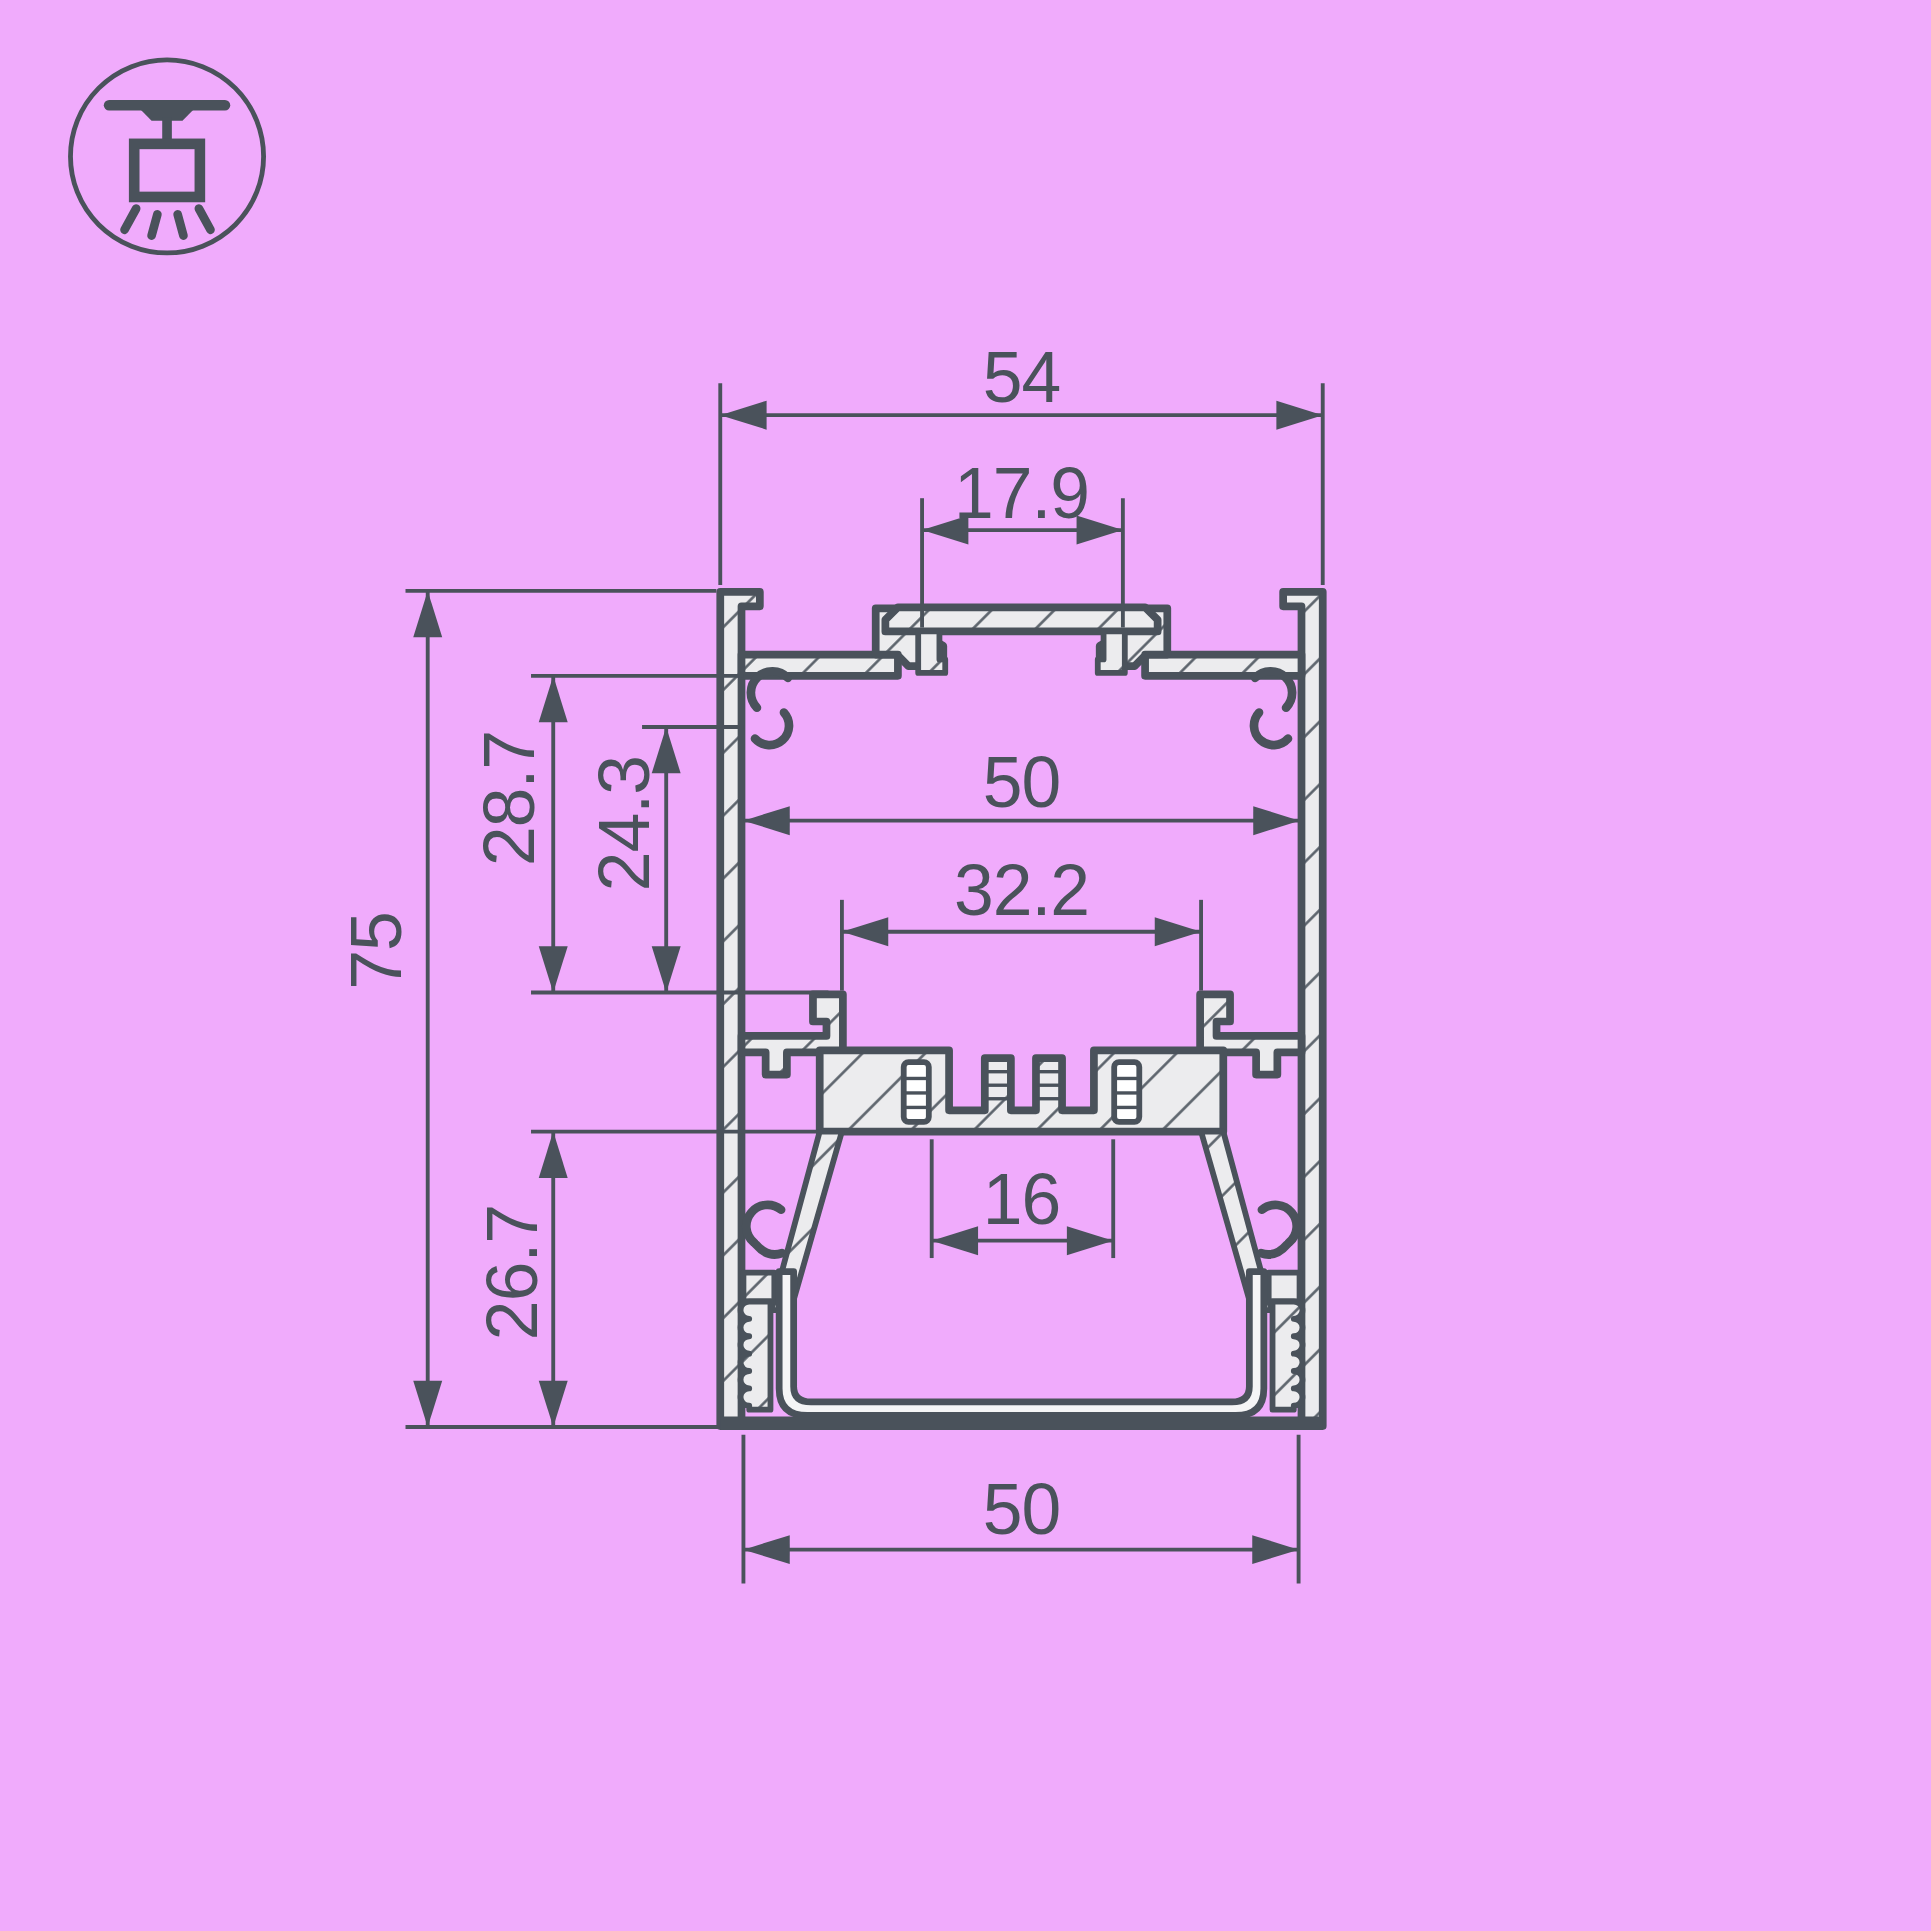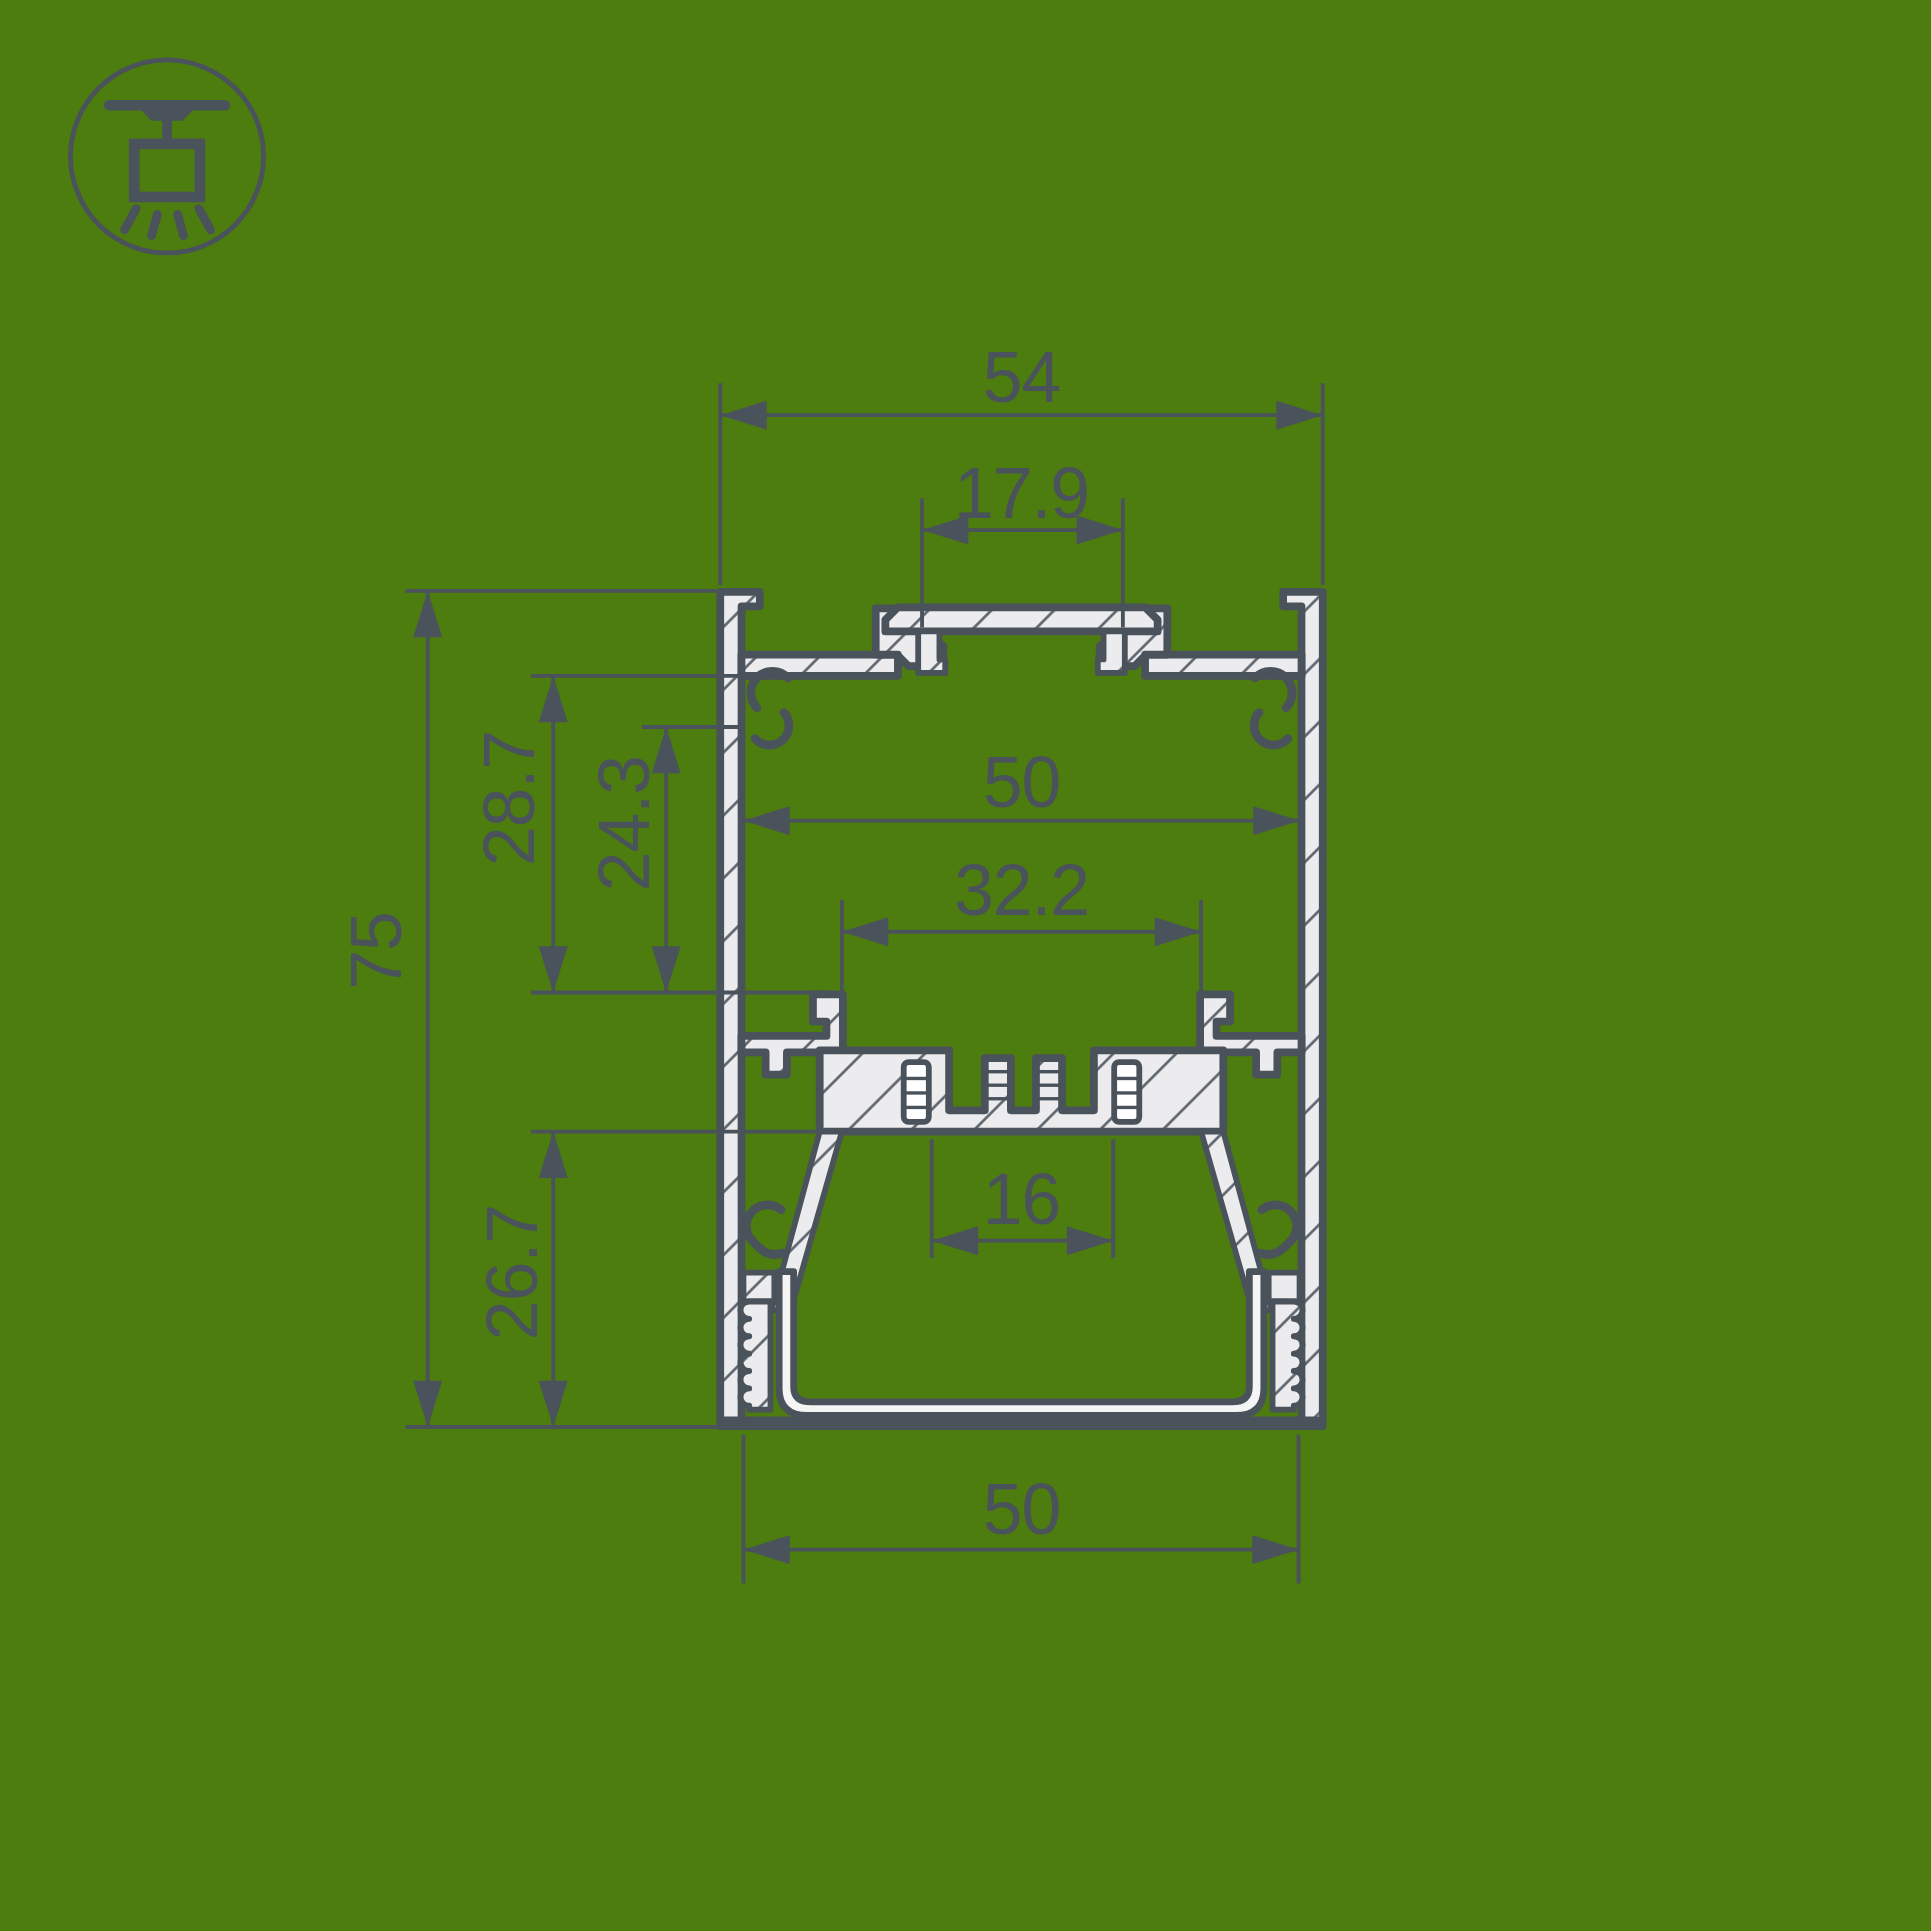--- a/index.html
+++ b/index.html
@@ -1,16 +1,16 @@
 <!DOCTYPE html>
 <html><head>
 <meta charset="utf-8">
 <style>
   html,body{margin:0;padding:0;background:#ffffff;}
-  #canvas{position:relative;width:1931px;height:1931px;background:#4d7c0f;overflow:hidden;
+  #canvas{position:relative;width:1931px;height:1931px;background:#f0abfc;overflow:hidden;
           font-family:"Liberation Sans",sans-serif;text-align:right;}
   svg{position:absolute;left:0;top:0;}
   .dim-text{font-family:"Liberation Sans",sans-serif;font-size:74px;fill:#4a525b;
             text-anchor:middle;letter-spacing:-1px;}
   .outline{stroke:#4a525b;stroke-width:8;stroke-linejoin:round;fill:url(#hatch);}
   .outline-thin{stroke:#4a525b;stroke-width:6;stroke-linejoin:round;fill:url(#hatch);}
   .curl{stroke:#4a525b;stroke-width:9;fill:none;stroke-linecap:round;}
   .dimline{stroke:#4a525b;stroke-width:4;fill:none;}
   .arrow{fill:#4a525b;stroke:none;}
   .white-slot{fill:#ffffff;stroke:#4a525b;stroke-width:6;}

